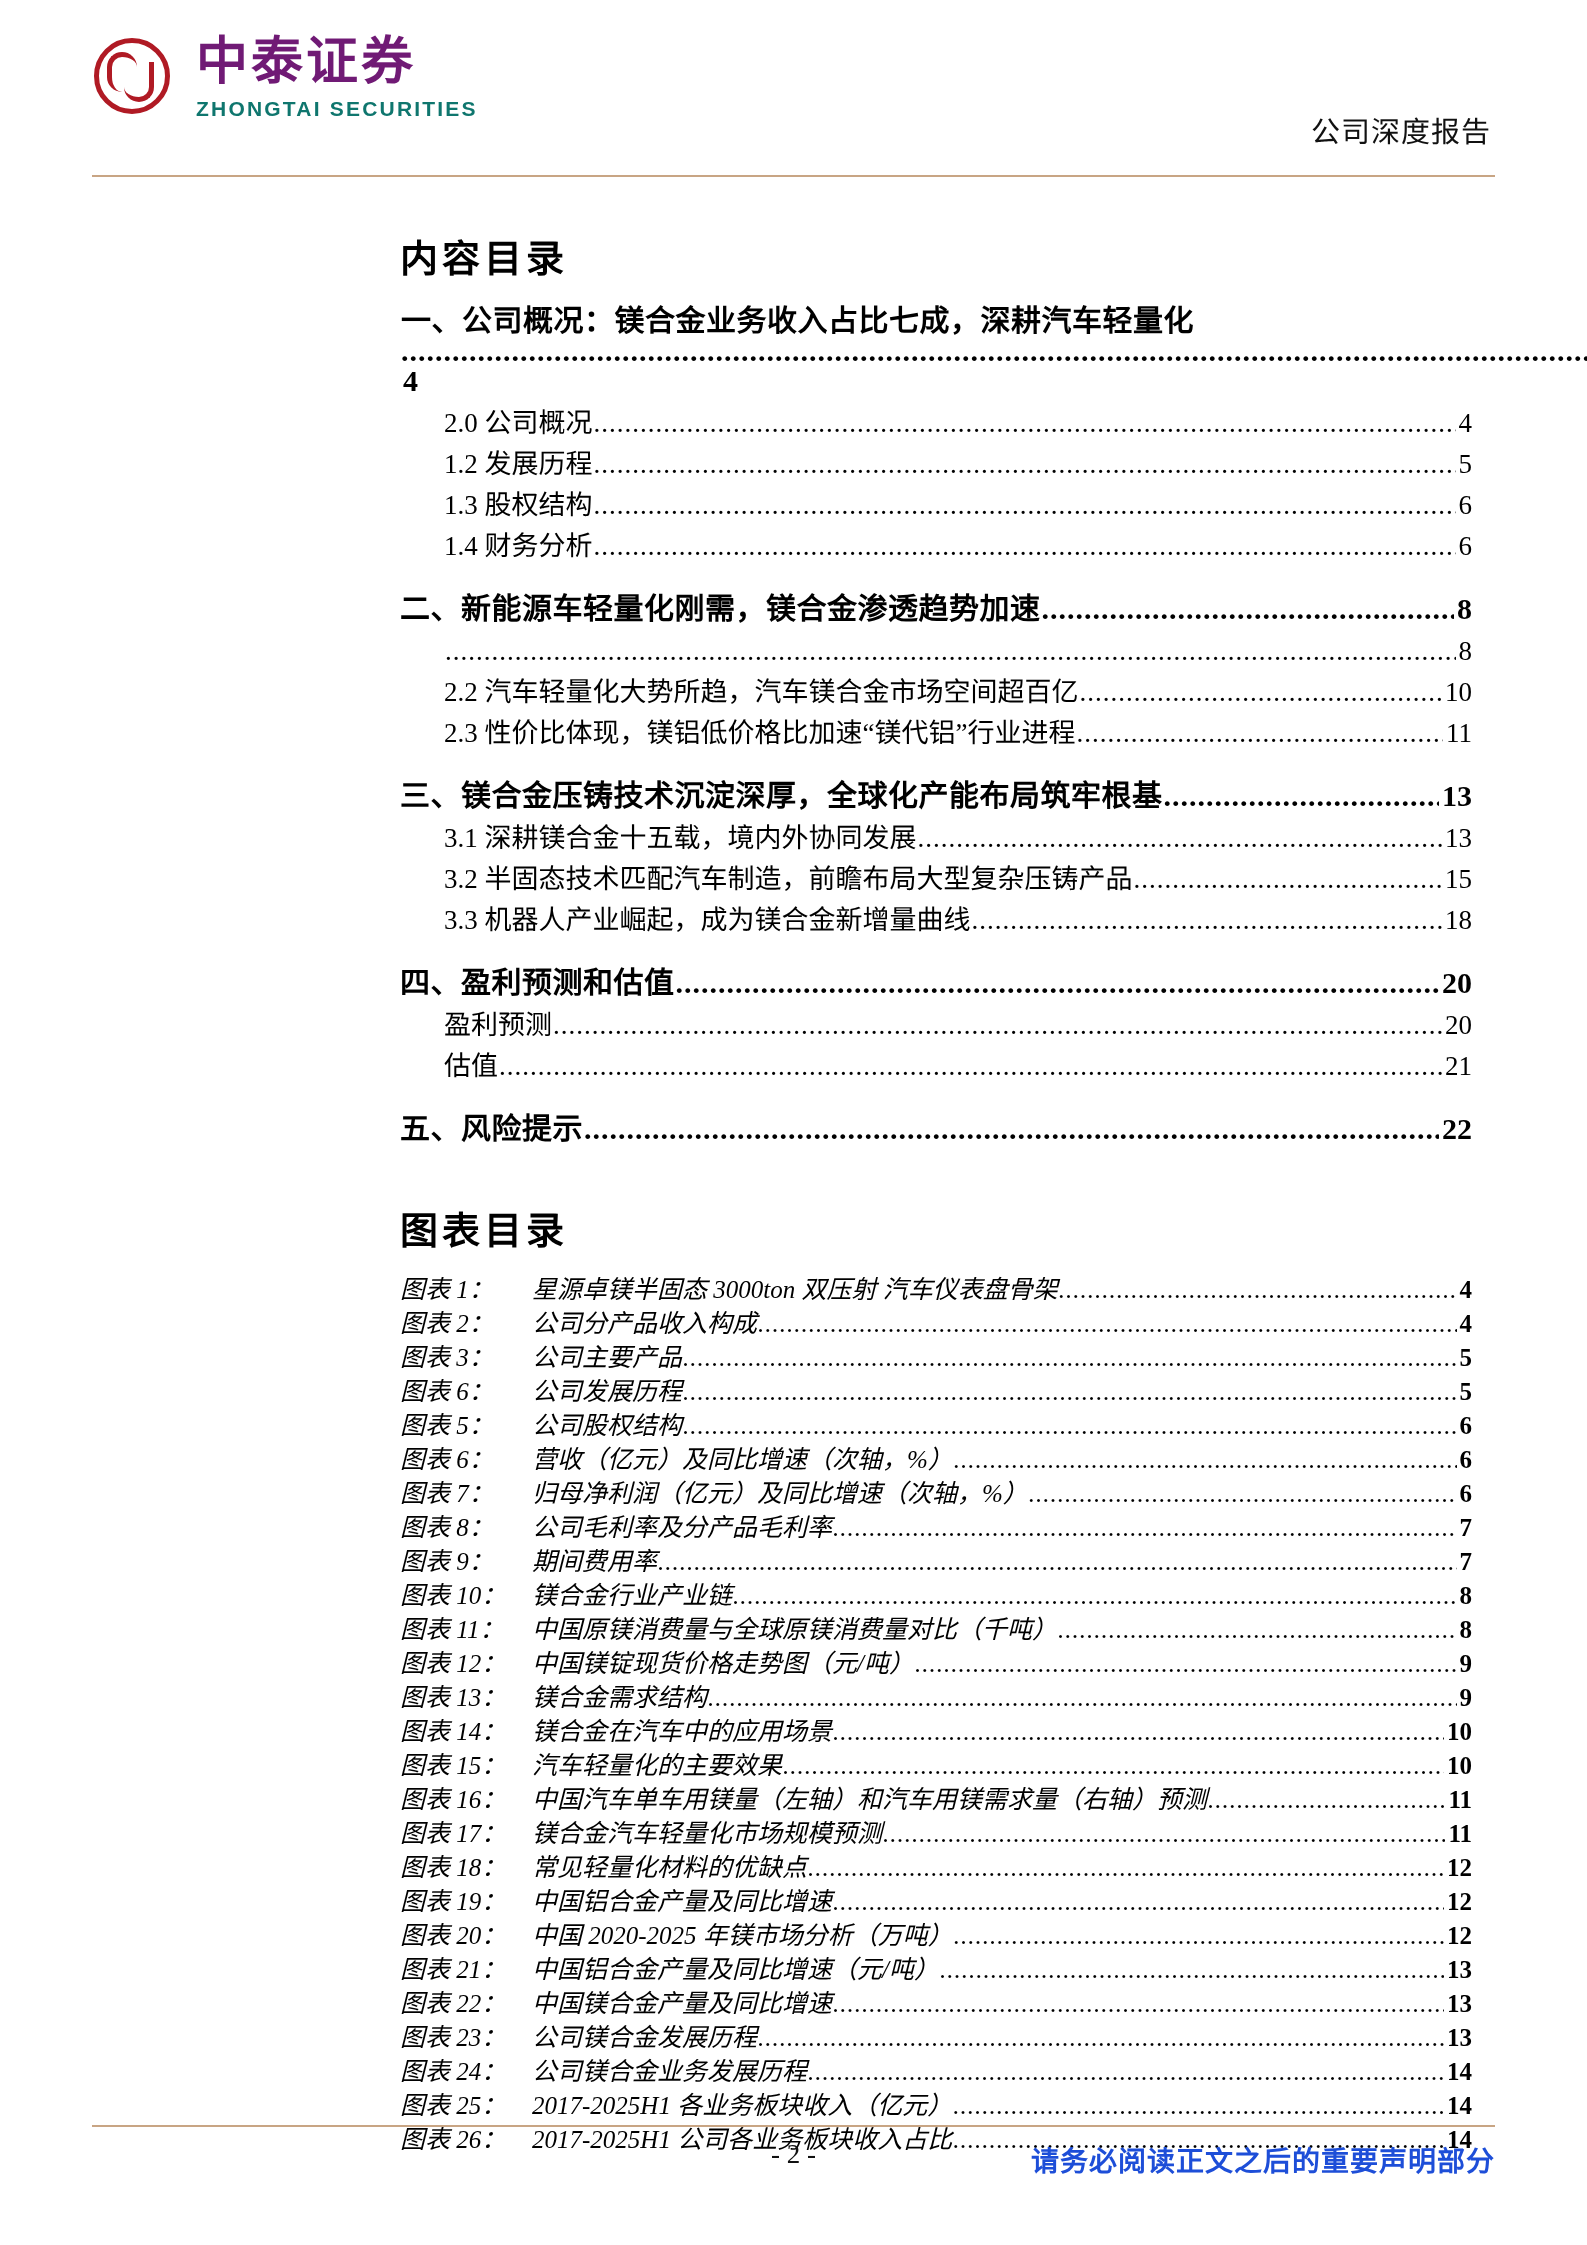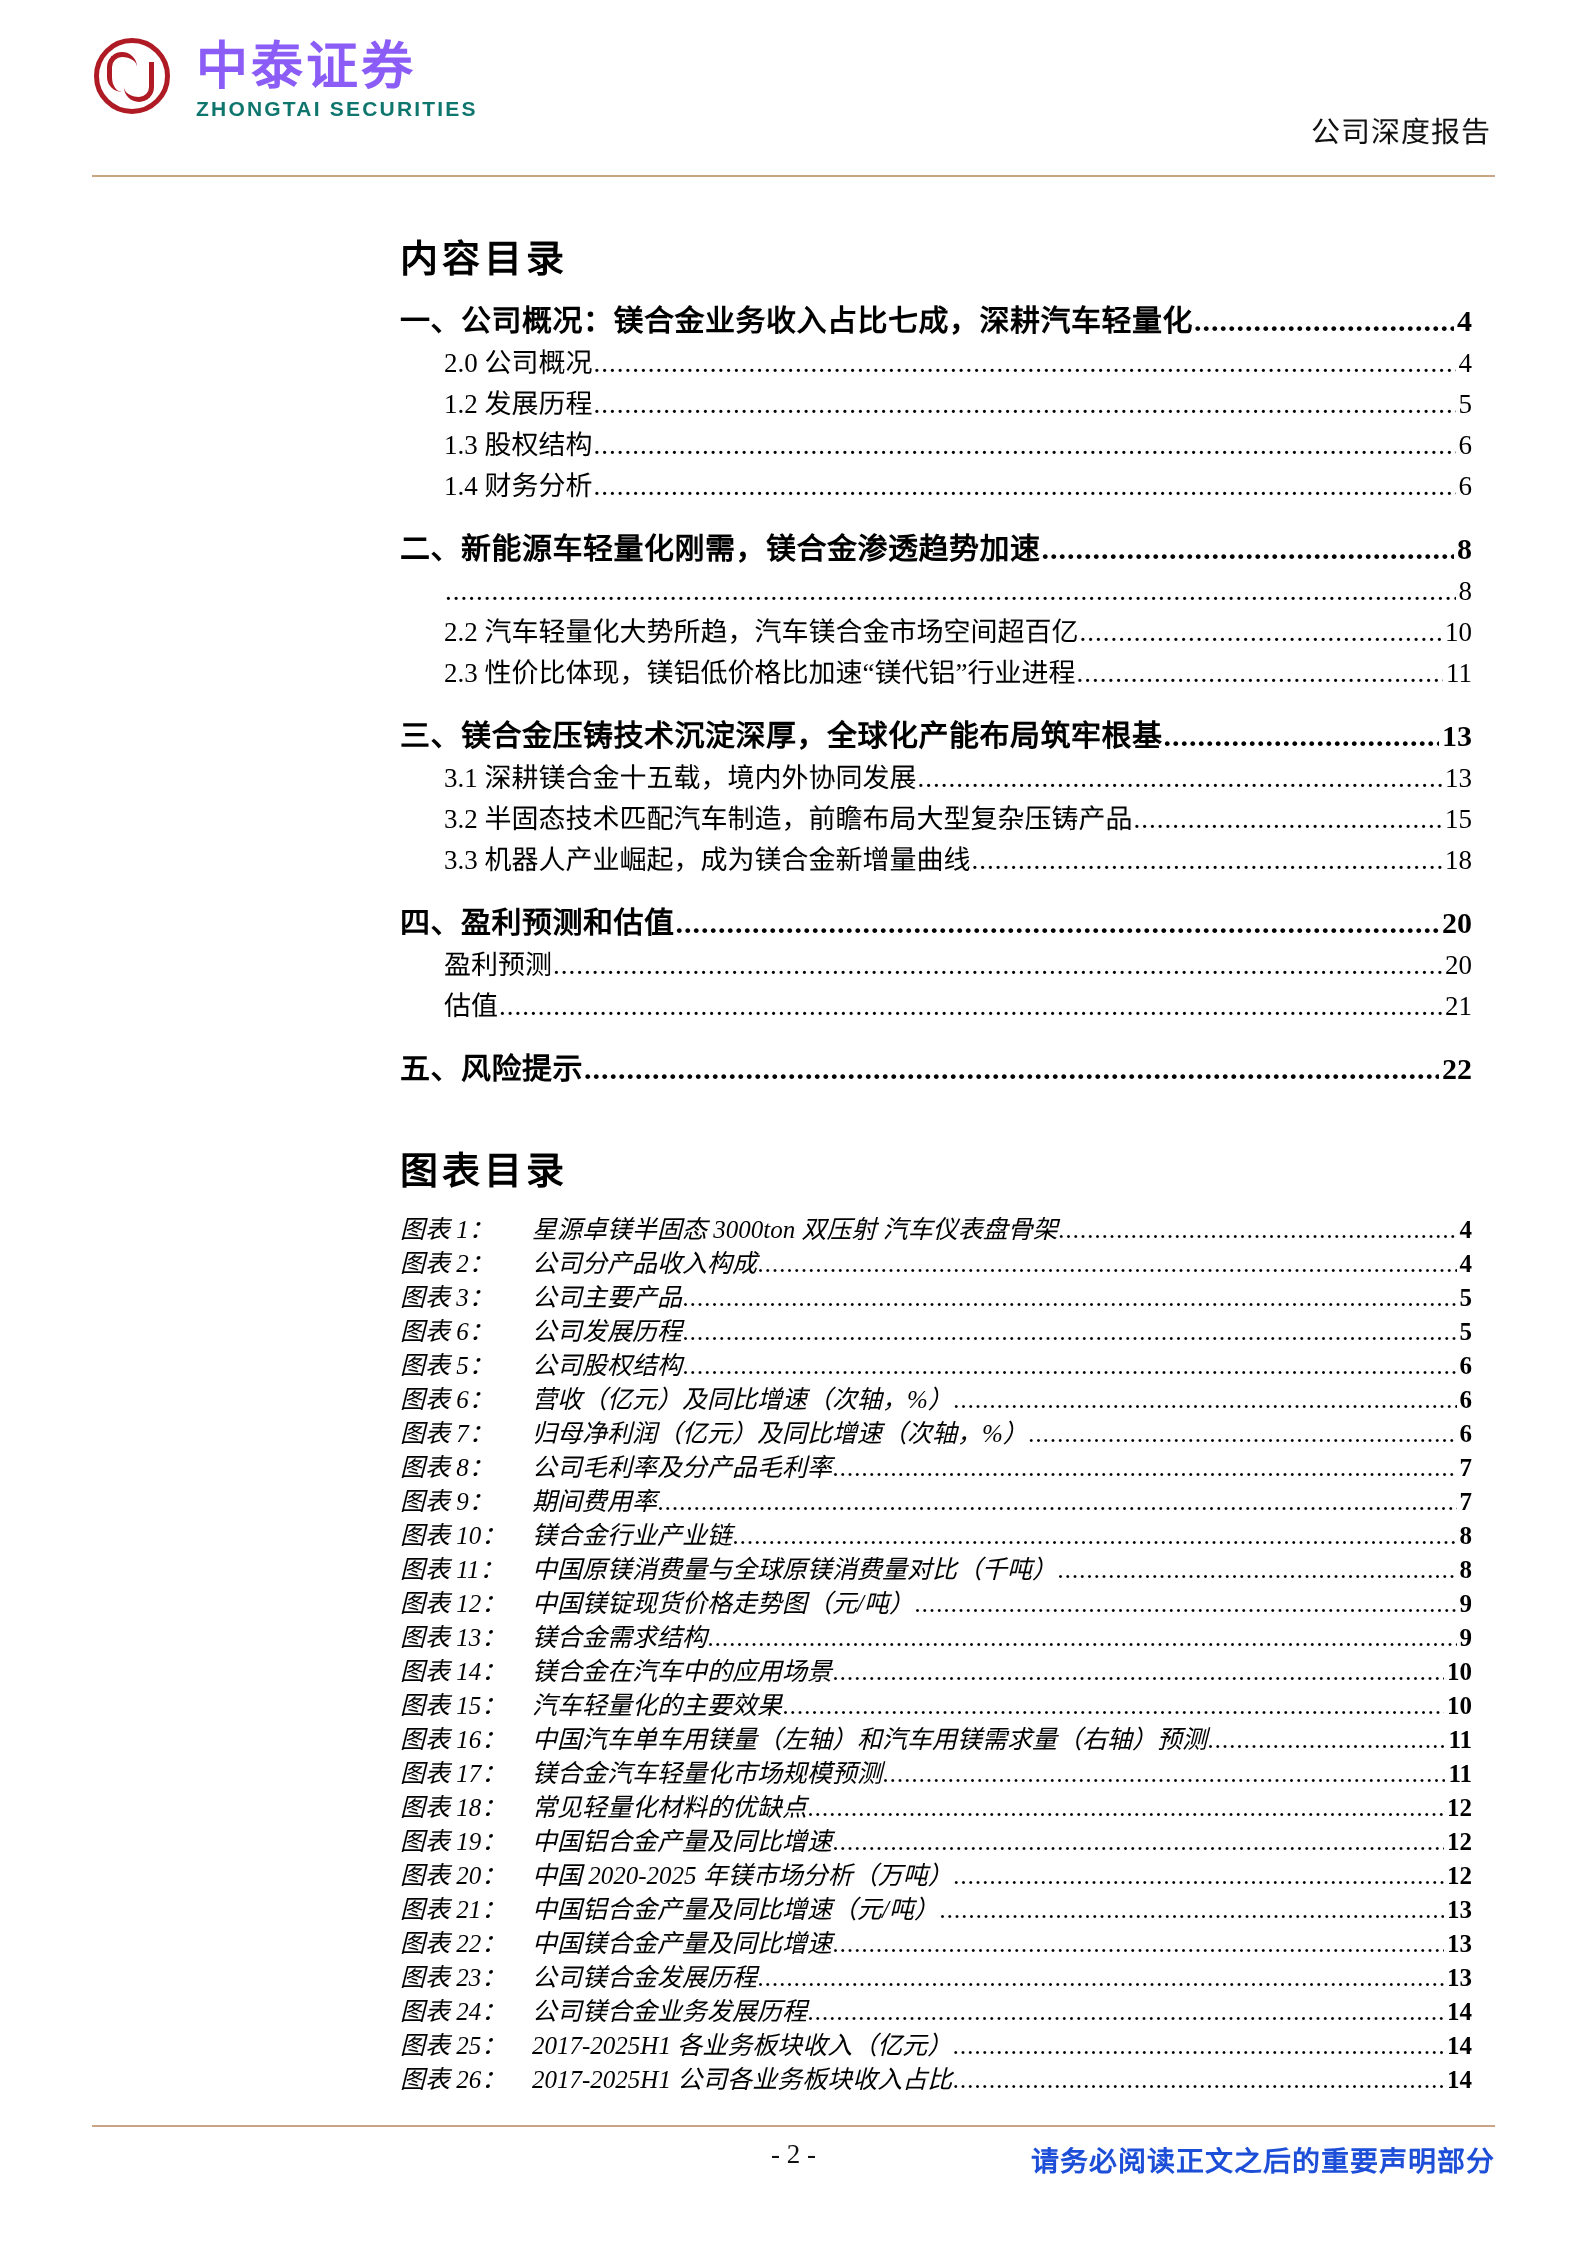--- a/index.html
+++ b/index.html
@@ -69,25 +69,25 @@
     border-left: none;
     border-top: none;
   }
   .brand-text {
     display: flex;
     flex-direction: column;
     justify-content: center;
     line-height: 1;
   }
   .brand-cn {
-    font-family: Liberation Sans, sans-serif;
+    font-family: Liberation Mono, monospace;
     font-size: 52px;
     font-weight: 700;
     letter-spacing: 3px;
-    color: #8b5cf6;
+    color: #701a75;
     white-space: nowrap;
   }
   .brand-en {
     margin-top: 6px;
     font-family: "Liberation Sans", sans-serif;
     font-size: 21px;
     font-weight: 700;
     letter-spacing: 2.2px;
     color: #0f766e;
     white-space: nowrap;
@@ -159,21 +159,21 @@
   }
 
   
   .lvl1 {
     font-size: 30px;
     font-weight: 700;
     margin-top: 30px;
     margin-bottom: 4px;
   }
   .lvl1 .lbl { letter-spacing: 0.5px; }
-  .lvl1:first-of-type { margin-top: 16px; }
+  .lvl1:first-of-type { margin-top: 16px; flex-direction: column; }
 
   
   .lvl2 {
     font-size: 27px;
     font-weight: 400;
     margin-top: 14px;
     padding-left: 44px;
   }
 
   .gap-before { margin-top: 34px; }

